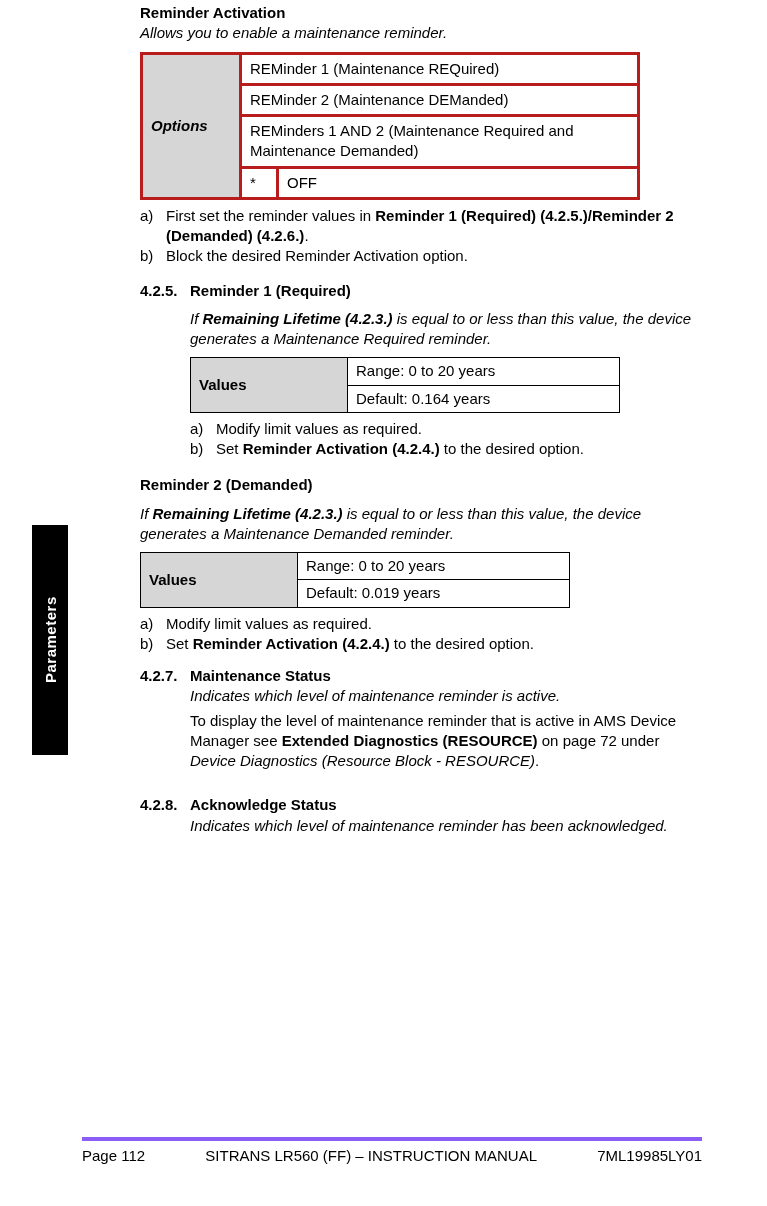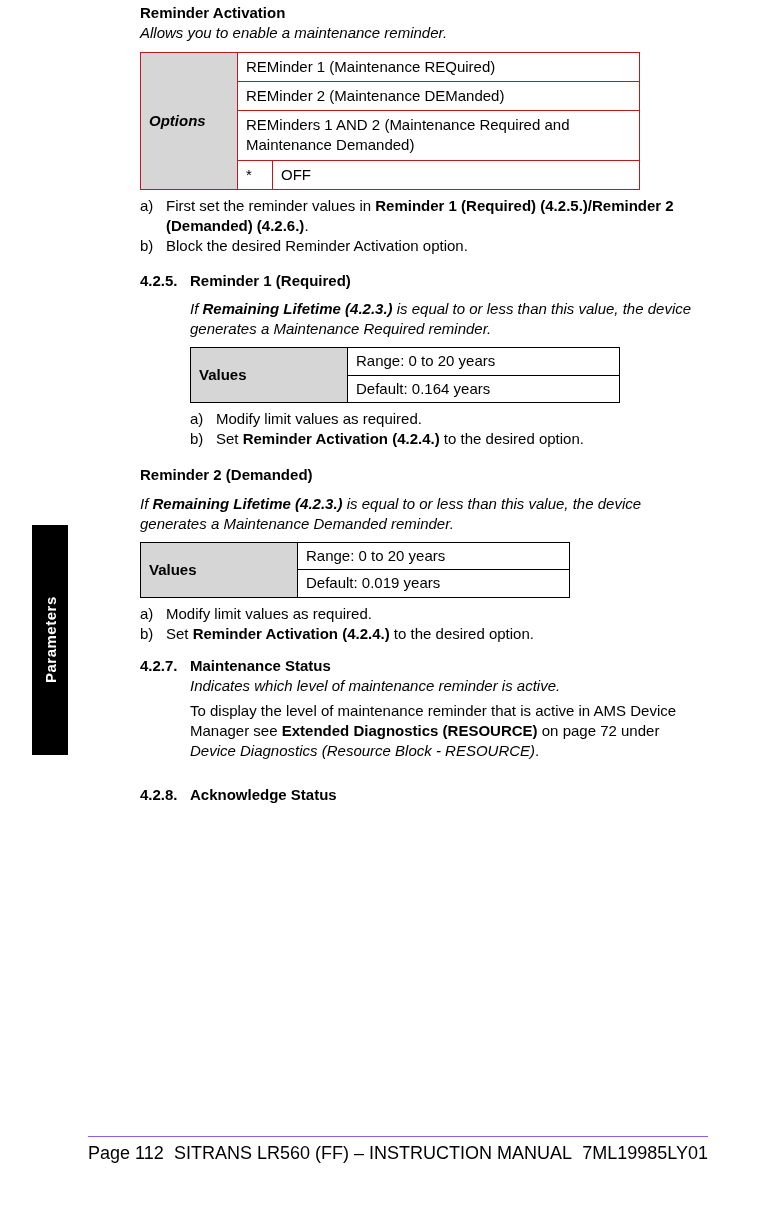--- a/index.html
+++ b/index.html
@@ -80,21 +80,21 @@
   .sb-col {
     flex: 1;
   }
   table.opt {
     border-collapse: collapse;
     margin-top: 8px;
     margin-bottom: 6px;
     width: 500px;
   }
   table.opt td, table.opt th {
-    border: 1px solid #b91c1c;
+    border: 3px solid #b91c1c;
     padding: 4px 8px;
     font-size: 15px;
     text-align: left;
     vertical-align: middle;
   }
   table.opt th {
     background: #d6d6d6;
     font-weight: bold;
     font-style: italic;
   }
@@ -124,28 +124,28 @@
   ol.ab li {
     display: flex;
   }
   ol.ab li .m {
     width: 26px;
     flex-shrink: 0;
   }
   .starcell { width: 18px; text-align: center; }
   .footer {
     position: absolute;
-    left: 88px;
+    left: 82px;
     bottom: 42px;
     width: 620px;
-    border-top: 1px solid #8b5cf6;
+    border-top: 4px solid #8b5cf6;
     padding-top: 6px;
     display: flex;
     justify-content: space-between;
-    font-size: 18px;
+    font-size: 15px;
   }
   .bold { font-weight: bold; }
   .ital { font-style: italic; }
   .bi { font-weight: bold; font-style: italic; }
 </style>
 </head>
 <body>
 
 <div class="page">
 
@@ -272,20 +272,21 @@
         <div style="margin-top:4px">
           <span>To display the level of maintenance reminder that is active in AMS Device Manager see </span><span class="bold">Extended Diagnostics (RESOURCE)</span><span> on page 72 under </span><span class="ital">Device Diagnostics (Resource Block - RESOURCE)</span><span>.</span>
         </div>
       </div>
     </div>
 
     <div class="sec-block ind428">
       <div class="sn-col">4.2.8.</div>
       <div class="sb-col">
         <div class="section-title">Acknowledge Status</div>
+        <div class="desc">Indicates which level of maintenance reminder has been acknowledged.</div>
       </div>
     </div>
 
   </div>
 
   <div class="footer">
     <span>Page 112</span>
     <span>SITRANS LR560 (FF) – INSTRUCTION MANUAL</span>
     <span>7ML19985LY01</span>
   </div>

